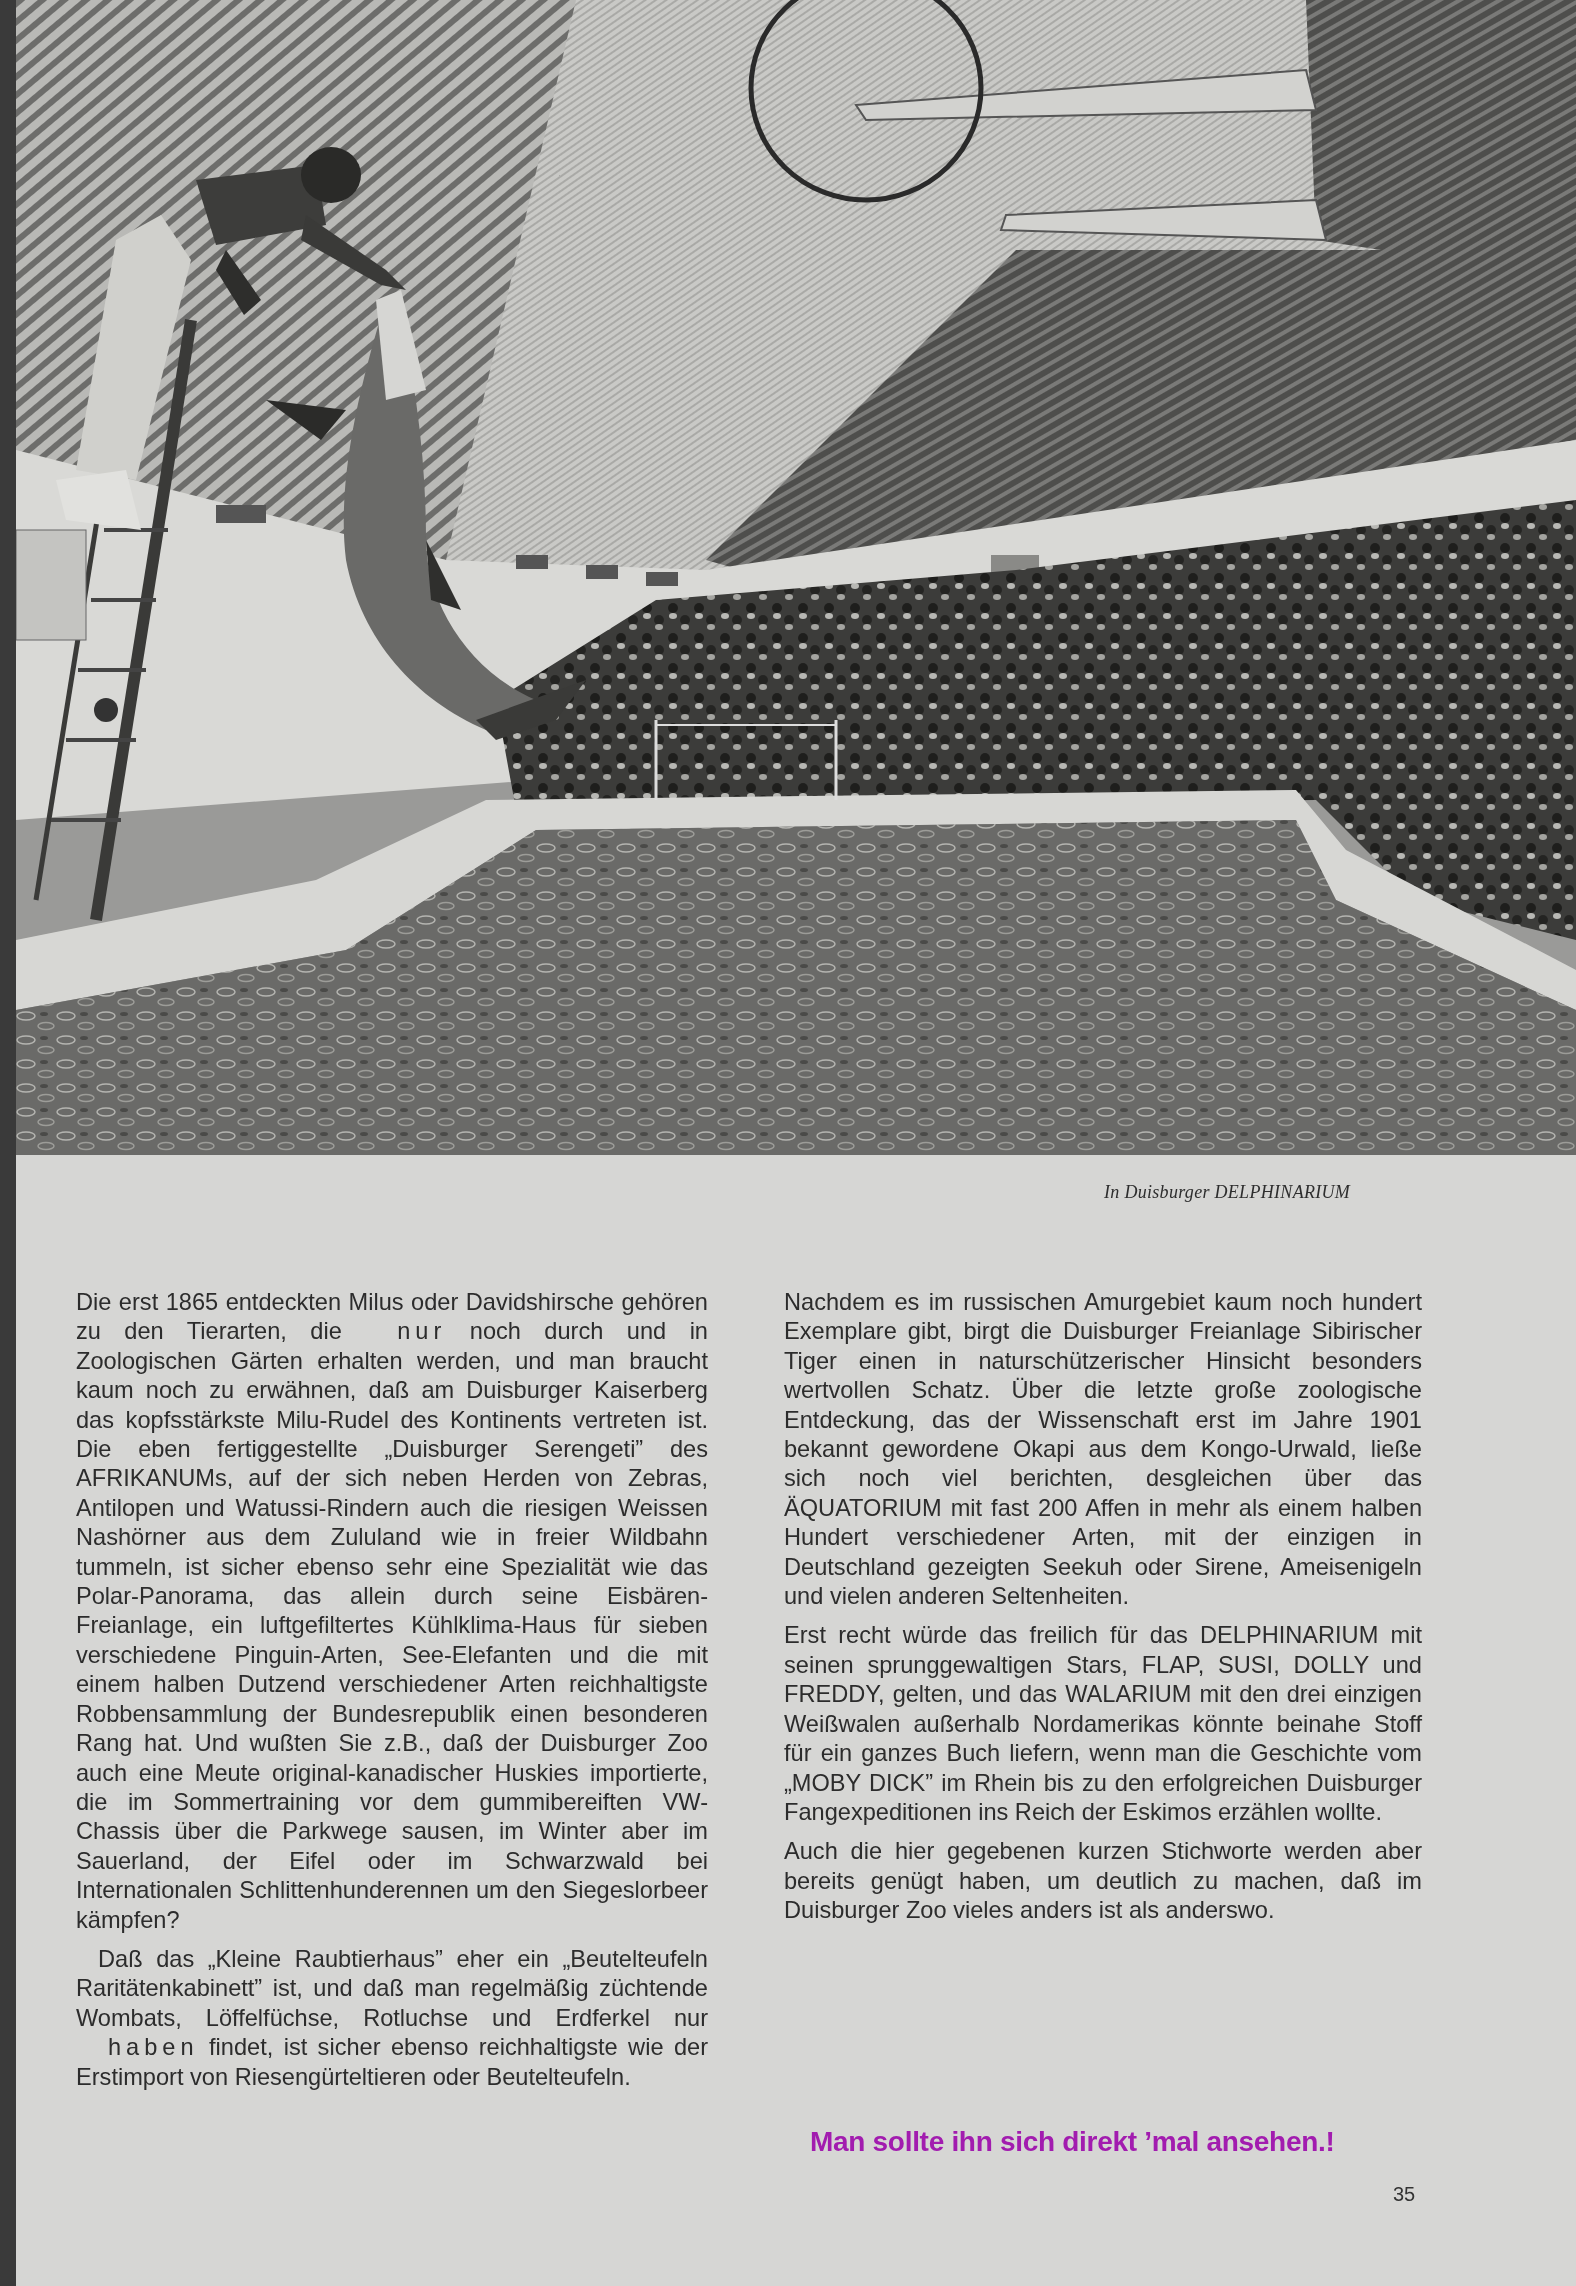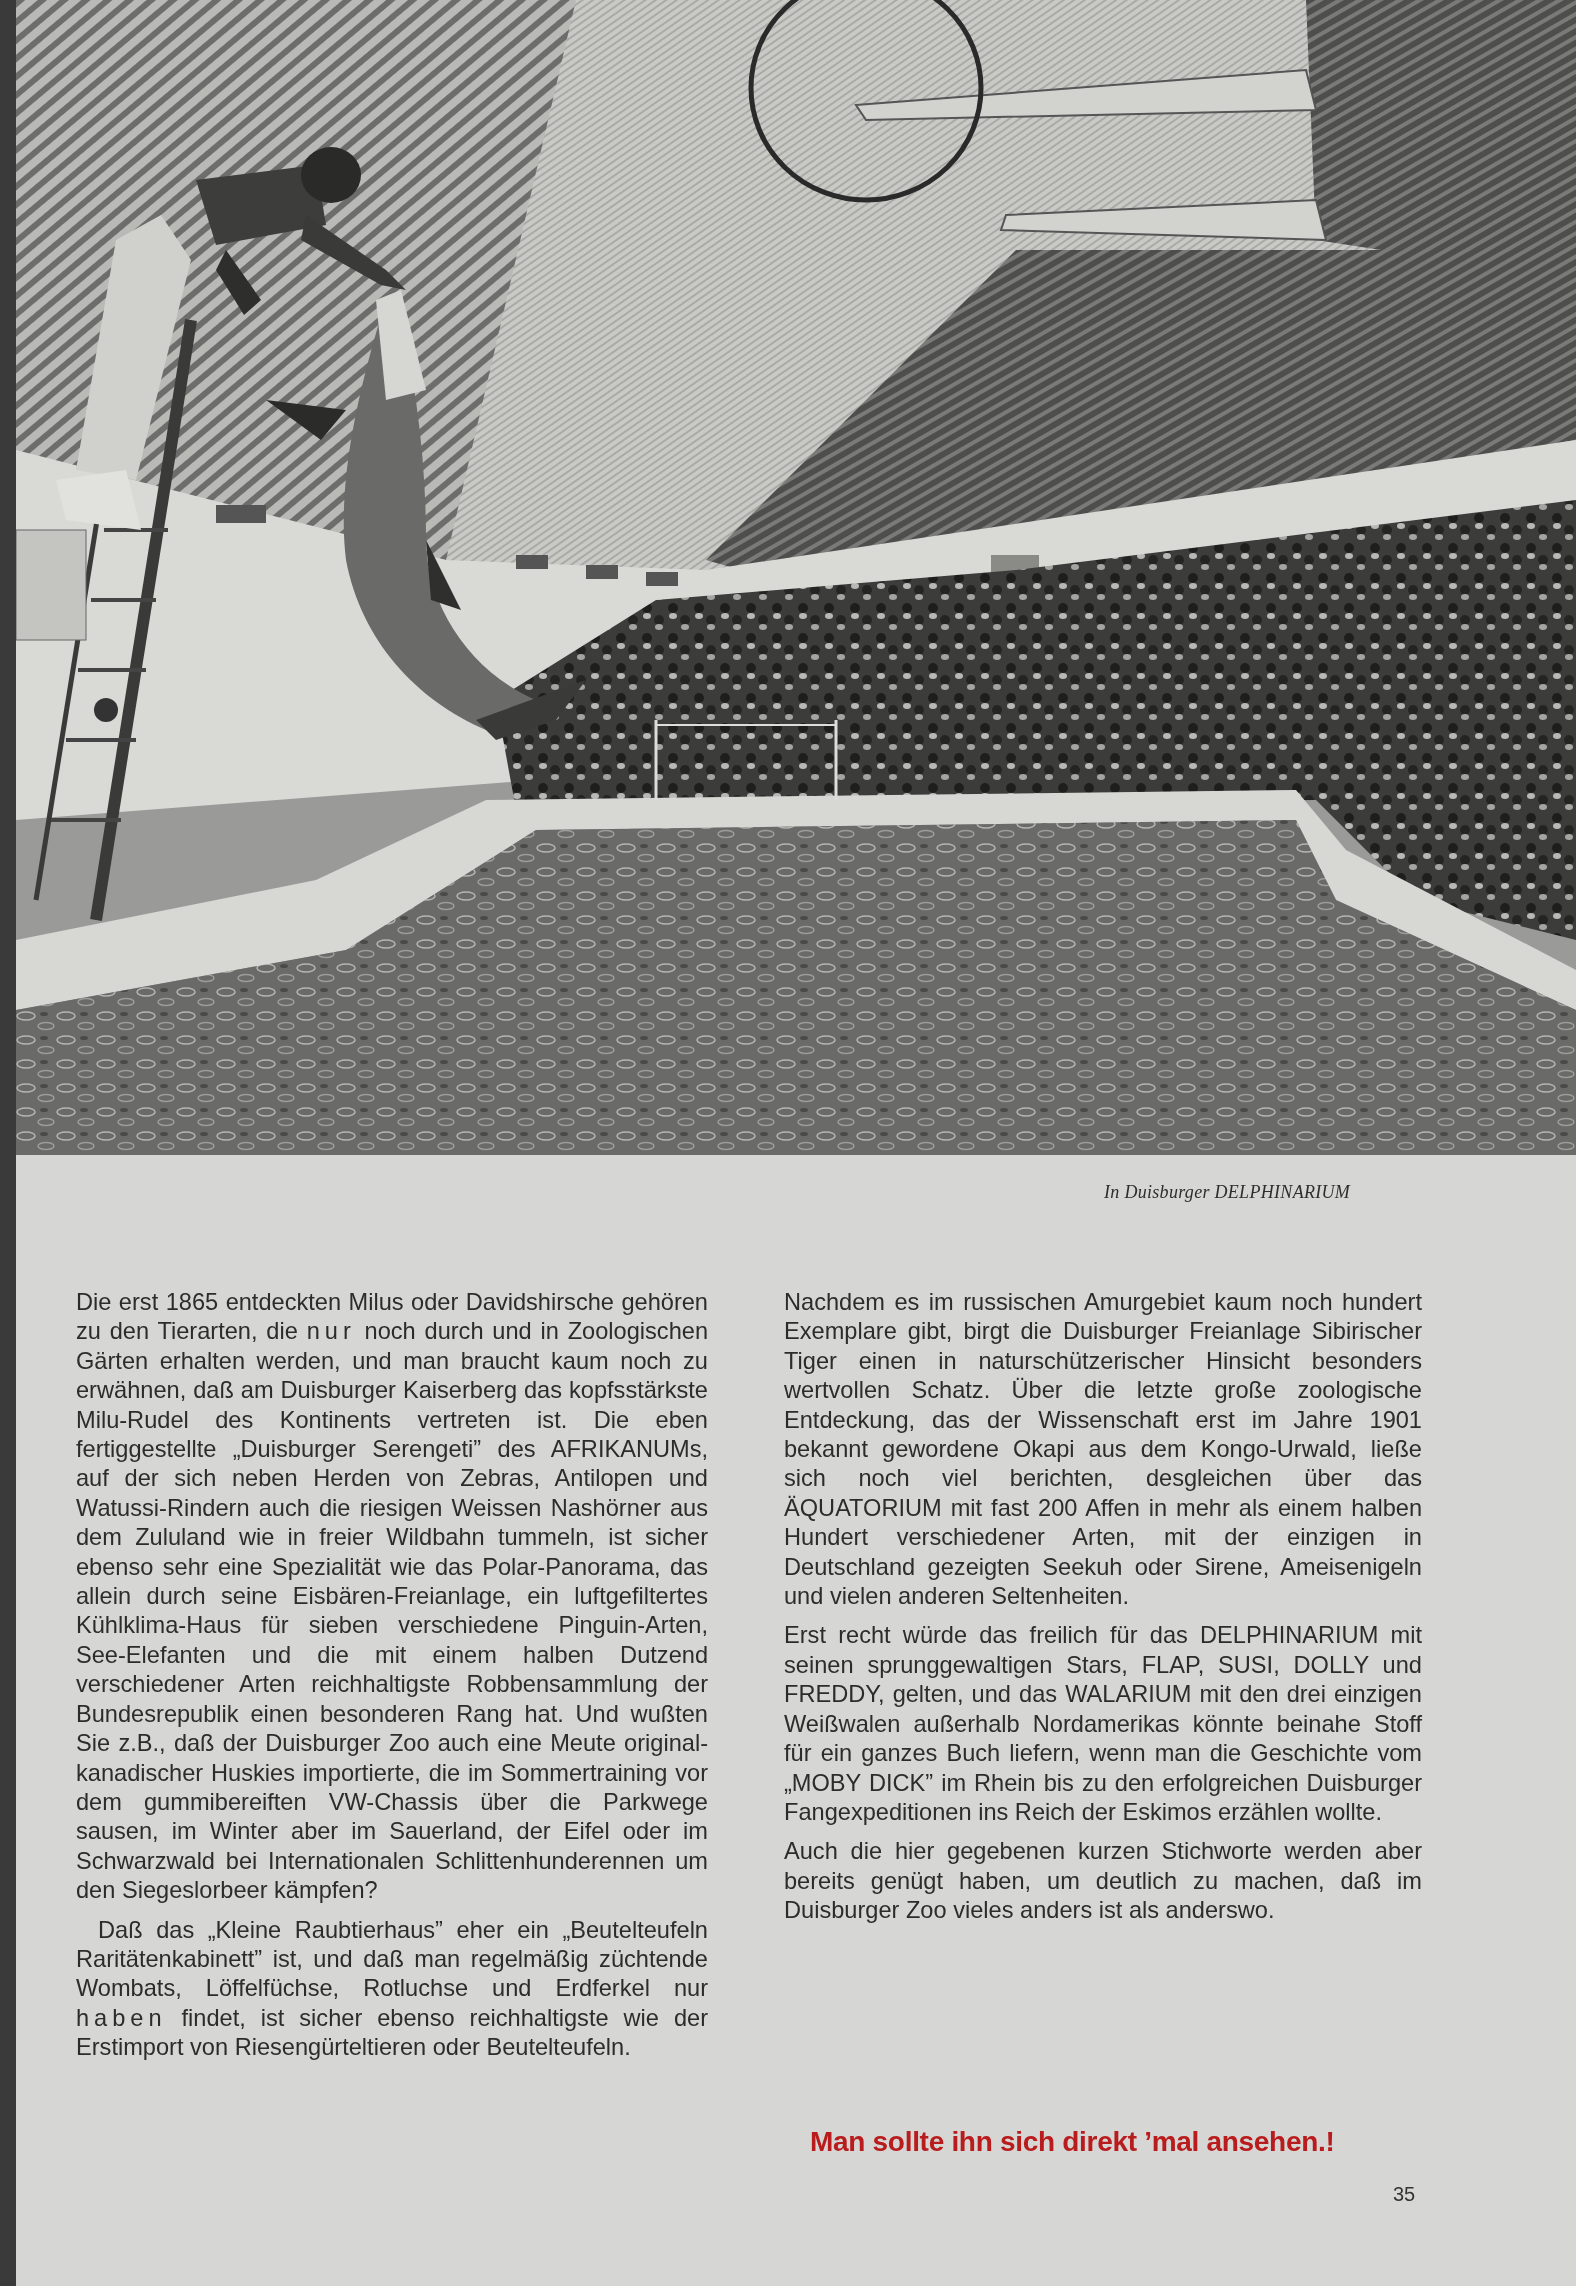--- a/index.html
+++ b/index.html
@@ -14,24 +14,24 @@
   .photo svg { display:block; width:1560px; height:1155px; }
   .caption {
     position:absolute; left:1104px; top:1182px; width:320px;
     font-style:italic; font-size:18px; letter-spacing:0.3px; color:#2e2e2e; white-space:nowrap;font-family:Liberation Serif, serif;
   }
   .col { position:absolute; top:1288px; font-size:23.6px; line-height:29.4px; color:#2c2c2c; }
   .col-left { left:76px; width:632px; }
   .col-right { left:784px; width:638px; }
   .col p { margin:0 0 10px 0; text-align:justify; hyphens:manual; }
   .col p.indent { text-indent:22px; }
-  .spaced { letter-spacing:5px; }
+  .spaced { letter-spacing:5px;margin-left:32px; }
   .tagline {
     position:absolute; left:810px; top:2126px; width:620px;
-    font-weight:bold; font-size:28px; color:#b91c1c; white-space:nowrap; letter-spacing:-0.3px;
+    font-weight:bold; font-size:28px; color:#a21caf; white-space:nowrap; letter-spacing:-0.3px;
   }
   .page-number { position:absolute; left:1393px; top:2183px; font-size:20px; color:#333;text-align:center; }
 </style>
 </head>
 <body>
 
 <div class="left-strip"></div>
 
 <div class="photo">
   <svg viewBox="0 0 1560 1155" xmlns="http://www.w3.org/2000/svg">

